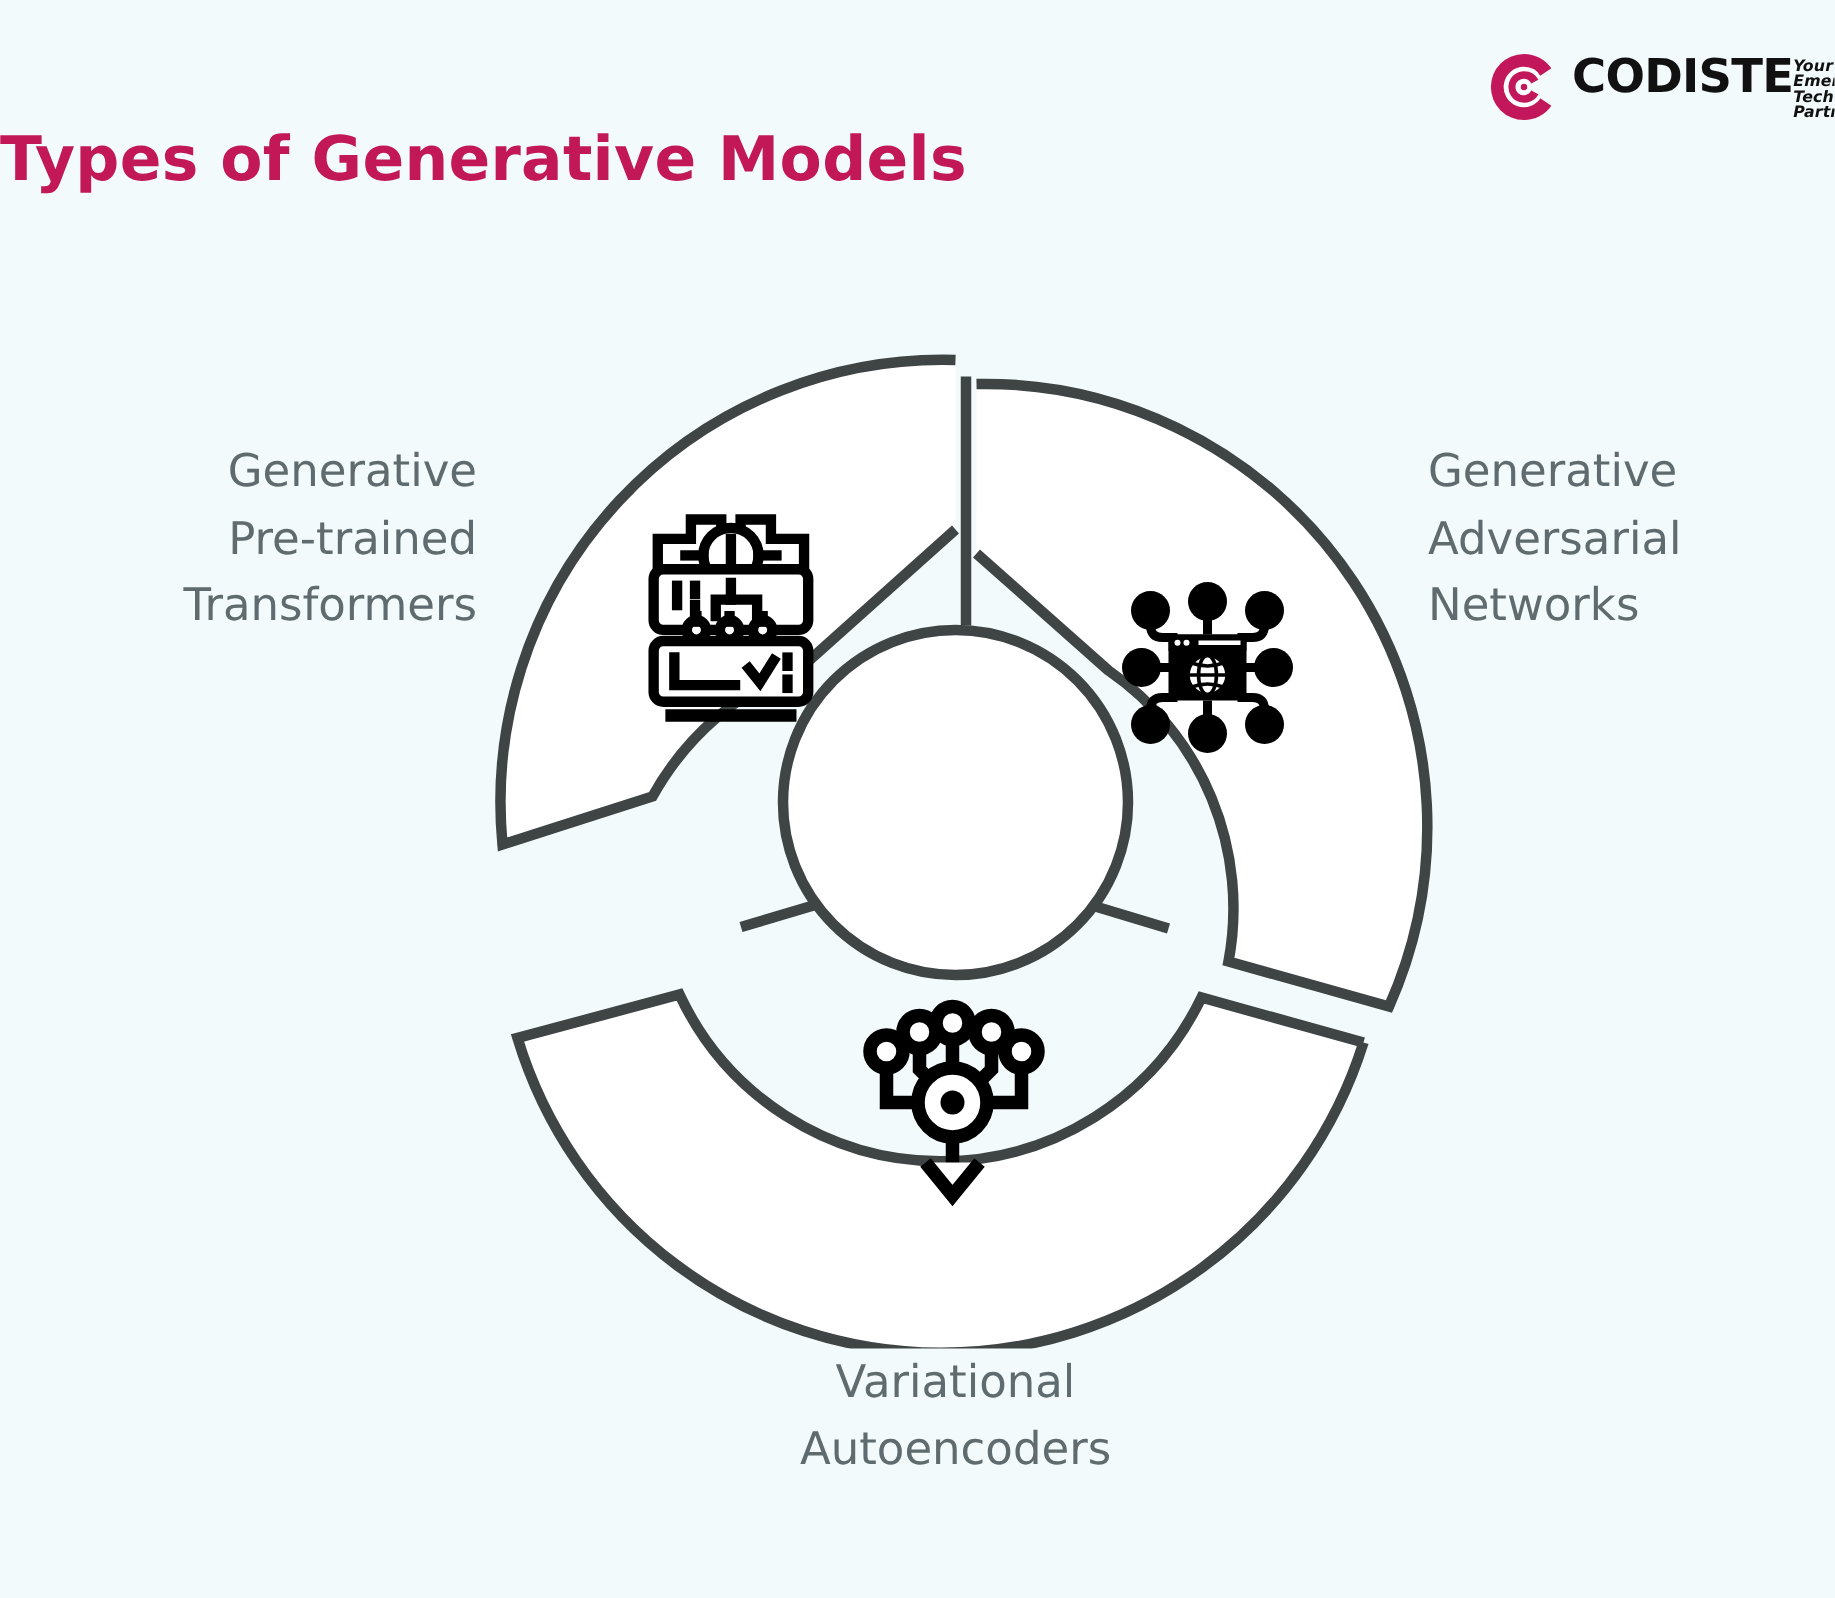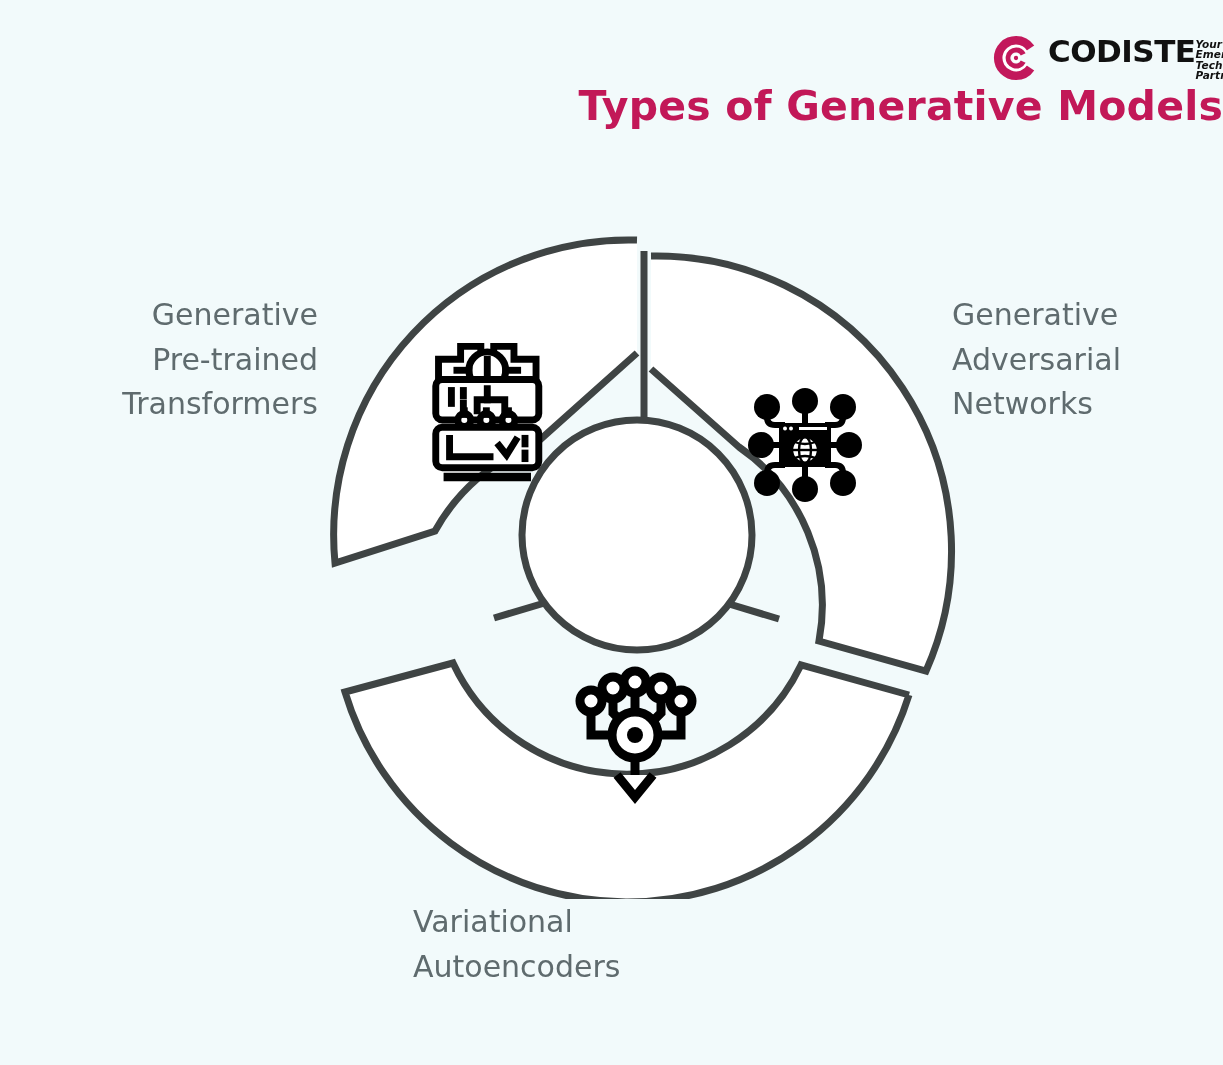--- a/index.html
+++ b/index.html
@@ -53,21 +53,21 @@
     font-family: "DejaVu Sans", sans-serif;
     font-style: italic;
   }
 
   
   #page-title {
     position: absolute;
     top: 82px;
     left: 0;
     width: 1223px;
-    text-align: right;
+    text-align: left;
     font-size: 41px;
     font-weight: bold;
     color: #c21858;
     letter-spacing: 0.2px;
     font-family: "DejaVu Sans", sans-serif;
   }
 
   
   #diagram {
     position: absolute;
@@ -98,21 +98,21 @@
   #label-gan {
     left: 952px;
     top: 277px;
     width: 258px;
     text-align: left;
   }
   #label-vae {
     left: 413px;
     top: 884px;
     width: 448px;
-    text-align: left;
+    text-align: center;
   }
 </style>
 </head>
 <body style="background: rgb(242, 250, 251);">
 
 <div id="brand-logo">
   <span class="logo-mark">
     <svg viewBox="0 0 100 100" width="48" height="48" aria-hidden="true">
 
       <path d="M50 4 A46 46 0 1 0 50 96 A46 46 0 0 0 88 76 L70 64 A25 25 0 1 1 70 36 L88 24 A46 46 0 0 0 50 4 Z" fill="#c2185b"></path>

